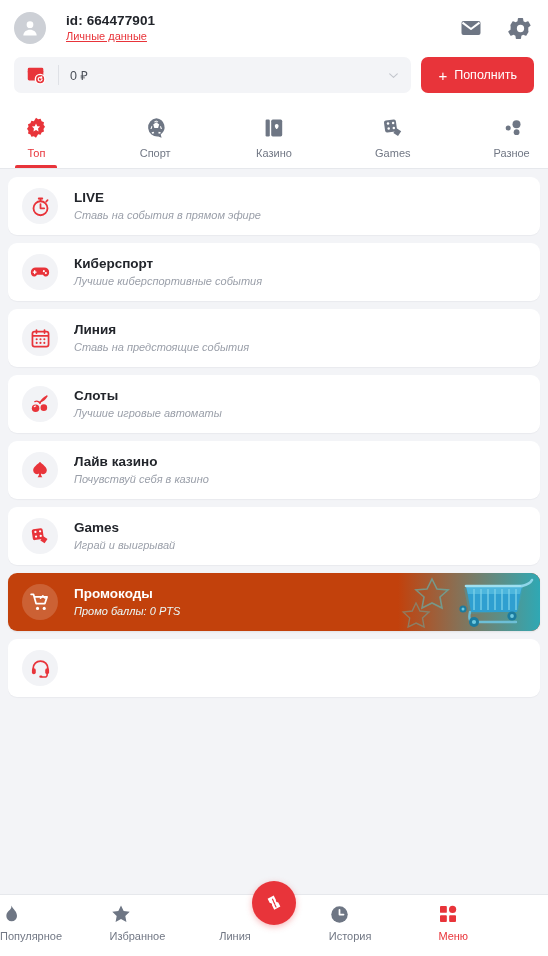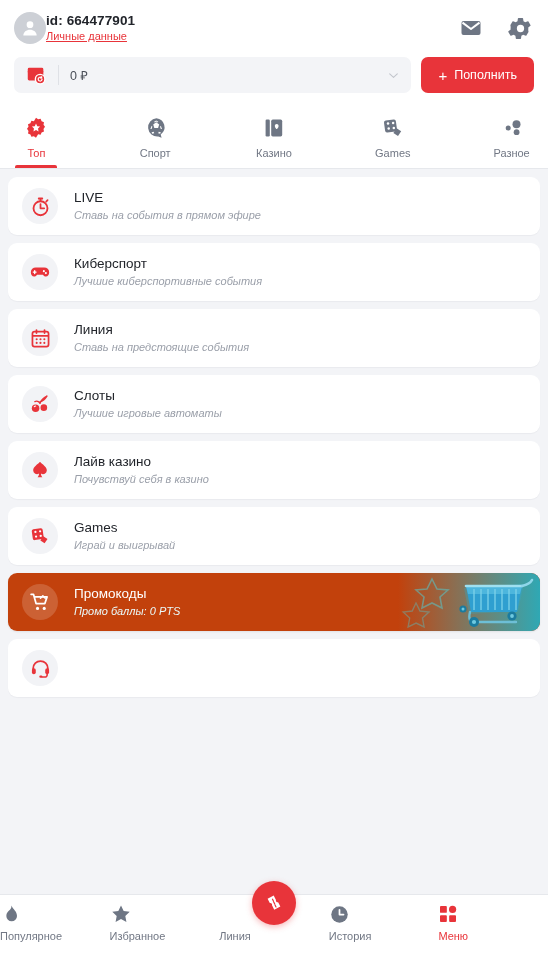--- a/index.html
+++ b/index.html
@@ -37,21 +37,21 @@
   .avatar {
     width: 32px; height: 32px;
     border-radius: 50%;
     background: #cdd0d6;
     display: flex; align-items: center; justify-content: center;
     flex: 0 0 auto;
   }
   .avatar svg { display: block; }
 
   .user-info {
-    margin-left: 0;
+    margin-left: 20px;
     display: flex;
     flex-direction: column;
     justify-content: center;
     line-height: 1.2;
   }
   .user-id {
     font-size: 13.5px;
     font-weight: bold;
     color: #22252b;
     letter-spacing: .1px;
@@ -189,21 +189,21 @@
 
   .card-text {
     margin-left: 16px;
     display: flex;
     flex-direction: column;
     justify-content: center;
     z-index: 2;
   }
   .card-title {
     font-size: 13.5px;
-    font-weight: normal;
+    font-weight: bold;
     color: #22252b;
     line-height: 1.25;
   }
   .card-sub {
     font-size: 11px;
     color: #9a9fa9;
     margin-top: 2px;
     line-height: 1.25;
     font-style: italic;
   }

